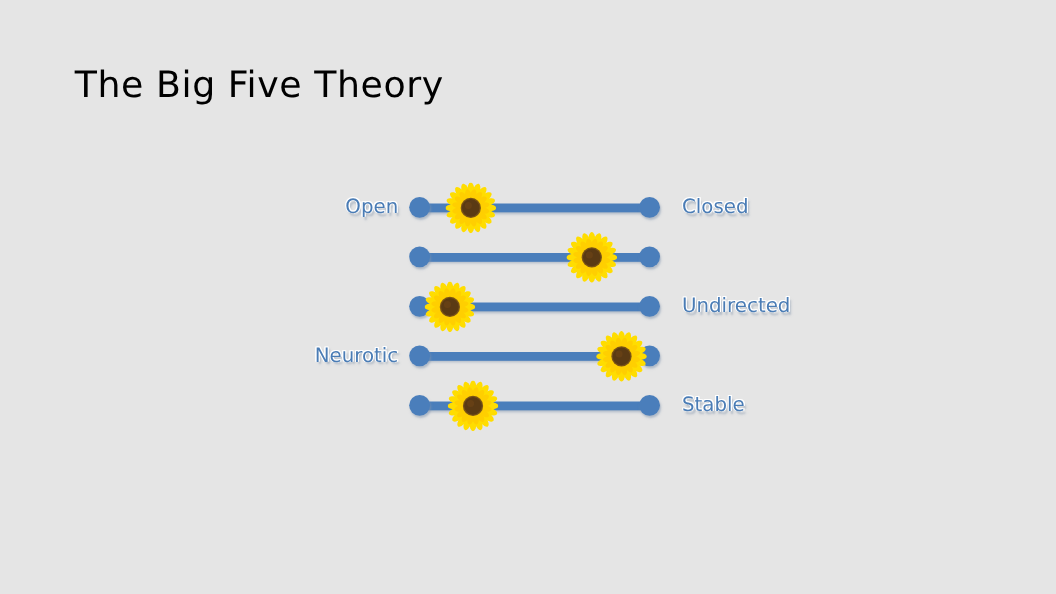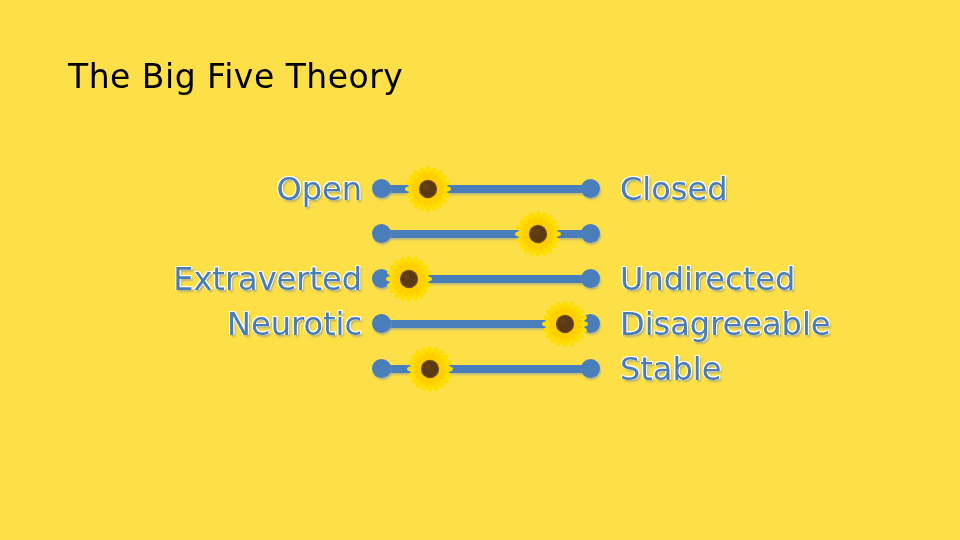--- a/index.html
+++ b/index.html
@@ -11,21 +11,21 @@
     width: 960px;
     height: 540px;
     overflow: hidden;
     font-family: "DejaVu Sans", sans-serif;
     position: relative;
   }
 
   #slide {
     position: absolute;
     inset: 0;
-    background: #fde047;
+    background: #e5e5e5;
   }
 
   
   #slide-title {
     position: absolute;
     left: 68px;
     top: 57px;
     font-family: "DejaVu Sans", sans-serif;
     font-size: 33px;
     font-weight: 400;
@@ -45,21 +45,21 @@
 
   .trait-row {
     position: relative;
     height: 45px;
     display: flex;
     align-items: center;
   }
 
   .trait-label {
     font-family: "DejaVu Sans", sans-serif;
-    font-size: 32px;
+    font-size: 18px;
     font-weight: 400;
     color: #4a7cb5;
     white-space: nowrap;
     line-height: 1;
     text-shadow:
        1px  0px 0px rgba(255,255,255,0.95),
       -1px  0px 0px rgba(255,255,255,0.95),
        0px -1px 0px rgba(255,255,255,0.95),
       -1px -1px 0px rgba(255,255,255,0.95),
        1px -1px 0px rgba(255,255,255,0.95),
@@ -229,21 +229,20 @@
                 <ellipse cx="23" cy="12" rx="2.9" ry="6.2" fill="#ffcf00" transform="rotate(348.75 23 23)"></ellipse>
               </g>
               <circle cx="23" cy="23" r="9.2" fill="#7a5316"></circle>
               <circle cx="23" cy="23" r="8.0" fill="#5a3a14"></circle>
               <circle cx="20.8" cy="20.8" r="3.2" fill="#6b4315" opacity="0.75"></circle>
             </svg>
           </div>
         </div>
       </div>
       <div class="trait-row">
-        <div class="trait-label trait-label-left">Extraverted</div>
         <div class="trait-slider">
           <div class="slider-track"></div>
           <div class="slider-end left"></div>
           <div class="slider-end right"></div>
           <div class="slider-thumb" style="left: 37.04px;">
             <svg viewBox="0 0 46 46" xmlns="http://www.w3.org/2000/svg">
               <g>
                 <ellipse cx="23" cy="7.5" rx="3.3" ry="7.6" fill="#ffdd00" transform="rotate(0 23 23)"></ellipse>
                 <ellipse cx="23" cy="7.5" rx="3.3" ry="7.6" fill="#ffdd00" transform="rotate(18 23 23)"></ellipse>
                 <ellipse cx="23" cy="7.5" rx="3.3" ry="7.6" fill="#ffdd00" transform="rotate(36 23 23)"></ellipse>
@@ -334,21 +333,20 @@
                 <ellipse cx="23" cy="12" rx="2.9" ry="6.2" fill="#ffcf00" transform="rotate(303.75 23 23)"></ellipse>
                 <ellipse cx="23" cy="12" rx="2.9" ry="6.2" fill="#ffcf00" transform="rotate(326.25 23 23)"></ellipse>
                 <ellipse cx="23" cy="12" rx="2.9" ry="6.2" fill="#ffcf00" transform="rotate(348.75 23 23)"></ellipse>
               </g>
               <circle cx="23" cy="23" r="9.2" fill="#7a5316"></circle>
               <circle cx="23" cy="23" r="8.0" fill="#5a3a14"></circle>
               <circle cx="20.8" cy="20.8" r="3.2" fill="#6b4315" opacity="0.75"></circle>
             </svg>
           </div>
         </div>
-        <div class="trait-label trait-label-right">Disagreeable</div>
       </div>
       <div class="trait-row">
         <div class="trait-slider">
           <div class="slider-track"></div>
           <div class="slider-end left"></div>
           <div class="slider-end right"></div>
           <div class="slider-thumb" style="left: 57.84px;">
             <svg viewBox="0 0 46 46" xmlns="http://www.w3.org/2000/svg">
               <g>
                 <ellipse cx="23" cy="7.5" rx="3.3" ry="7.6" fill="#ffdd00" transform="rotate(0 23 23)"></ellipse>

